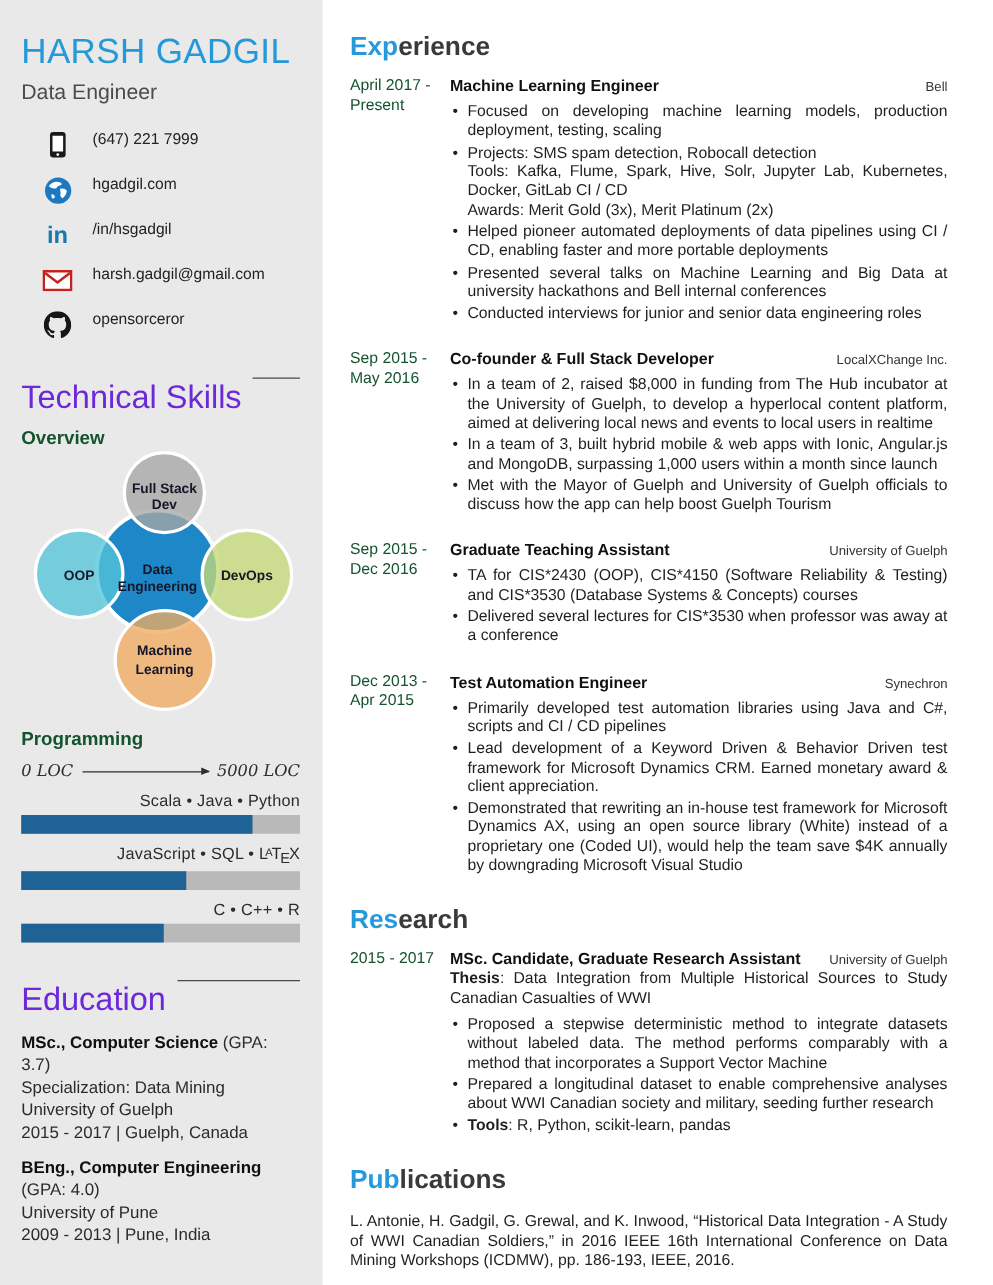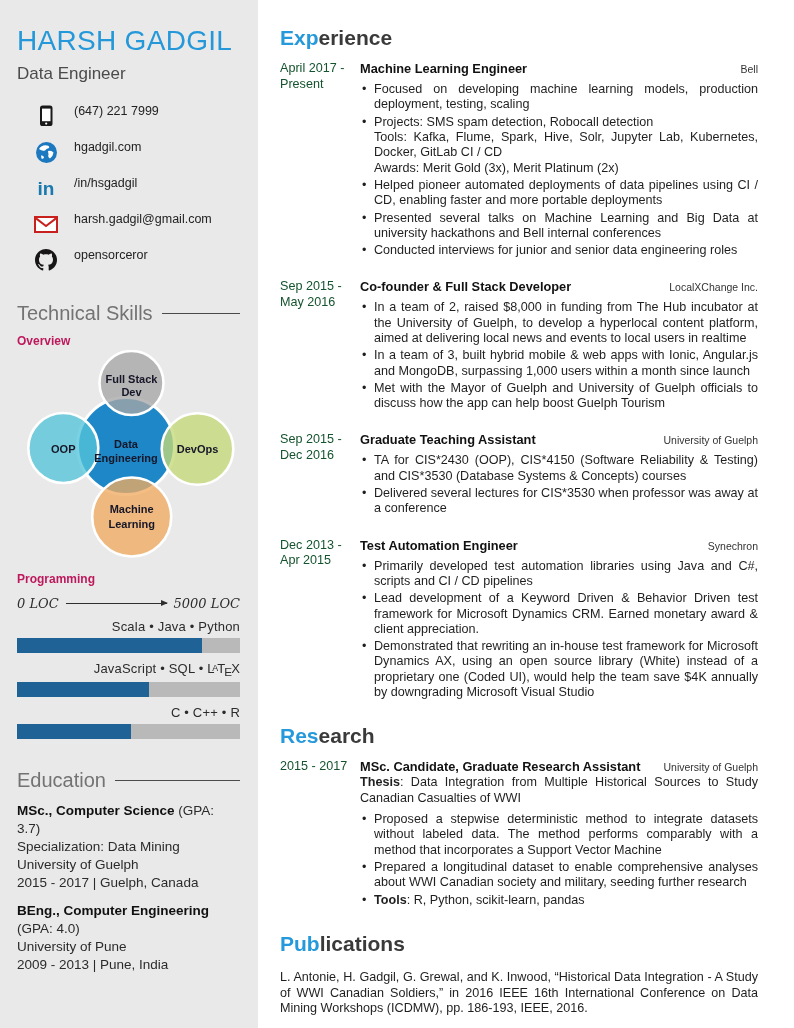--- a/index.html
+++ b/index.html
@@ -10,23 +10,23 @@
   .sidebar{position:absolute;left:0;top:0;width:258px;height:1028px;background:#e9e9e9;
            box-sizing:border-box;padding:26px 18px 0 17px;}
   .name{font-size:28px;font-weight:normal;letter-spacing:.3px;margin:0;line-height:1.05;}
   .subtitle{font-size:17px;color:#4b4b4b;margin-top:9px;}
   .contacts{margin-top:20px;}
   .contact-row{display:flex;align-items:flex-start;margin-bottom:12px;padding-left:17px;height:24px;}
   .contact-icon{width:24px;height:24px;flex:none;display:flex;align-items:center;justify-content:center;}
   .contact-text{margin-left:16px;font-size:12.5px;color:#222;}
   .linkedin-glyph{font-weight:bold;font-size:19px;line-height:1;}
 
-  .side-h{display:flex;align-items:center;font-size:20px;font-weight:normal;color:#737373;margin:30px 0 0;}
+  .side-h{display:flex;align-items:flex-start;font-size:26px;font-weight:normal;color:#6d28d9;margin:30px 0 0;}
   .side-h .rule{flex:1;height:1px;background:#4a4a4a;margin-left:9px;}
-  .sub-h{font-size:12px;font-weight:bold;color:#be185d;margin-top:9px;}
+  .sub-h{font-size:15px;font-weight:bold;color:#14532d;margin-top:9px;}
 
   #venn{display:block;margin:2px 0 0 -4px;}
   .venn-label{font-family:"Liberation Sans","DejaVu Sans",sans-serif;font-weight:bold;font-size:11px;}
 
   .loc-axis{display:flex;align-items:center;margin-top:10px;
             font-family:"DejaVu Serif","Liberation Serif",serif;font-style:italic;font-size:13px;color:#2e2e2e;}
   .loc-arrow{flex:1;position:relative;height:1px;background:#2e2e2e;margin:0 7px;}
   .loc-arrow:after{content:"";position:absolute;right:-1px;top:-3px;width:0;height:0;
                    border-left:7px solid #2e2e2e;border-top:3px solid transparent;border-bottom:3px solid transparent;}
 

